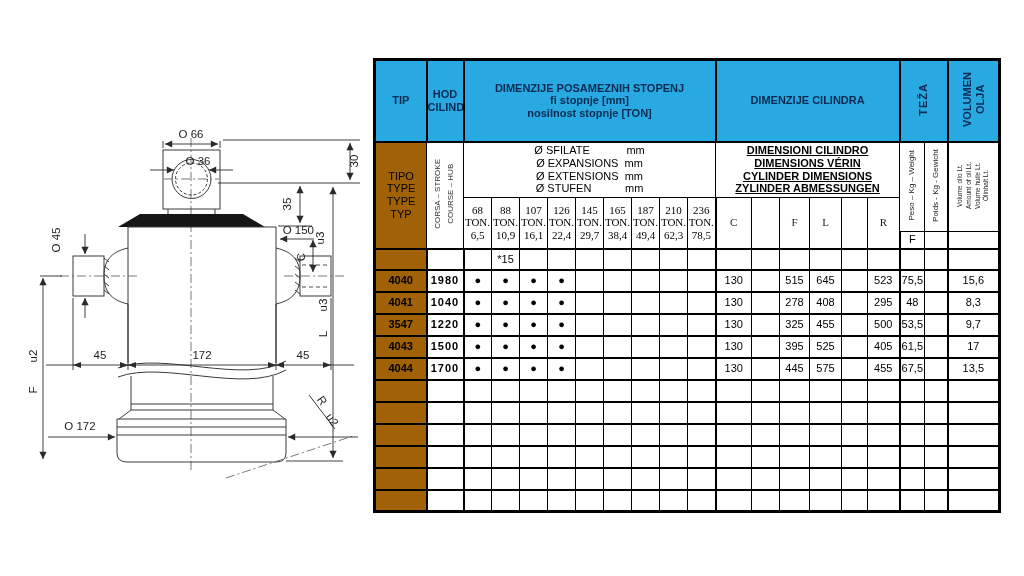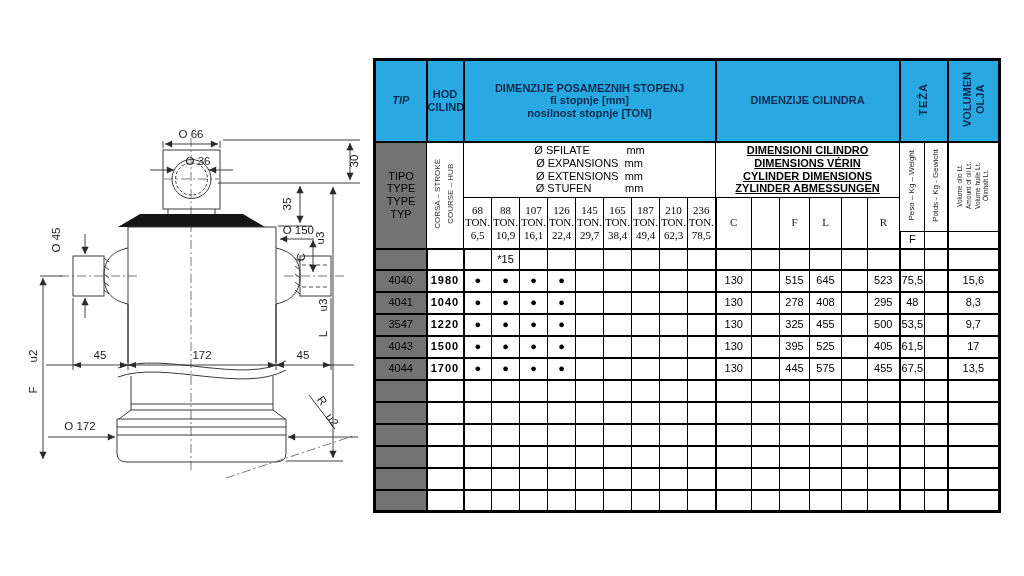--- a/index.html
+++ b/index.html
@@ -6,39 +6,39 @@
   .stage{position:relative;width:1024px;height:576px;background:#ffffff;overflow:hidden;
          font-family:"Liberation Sans",sans-serif;color:#000;}
   
   table.spec{position:absolute;left:373px;top:58px;width:625px;border-collapse:collapse;
              table-layout:fixed;border:3px solid #000;}
   table.spec td{border:1px solid #000;padding:0;overflow:hidden;text-align:center;vertical-align:middle;
                 font-size:11px;line-height:1.15;}
   tr.blue td{background:#29a9e1;border:2.5px solid #000;color:#0a2a52;font-weight:bold;}
   .pre{white-space:pre-line;}
   .mono-pre{white-space:pre;}
-  .gray{background:#737373;}
+  .gray{background:#a16207;}
   .vtext{display:inline-block;writing-mode:vertical-rl;transform:rotate(180deg);white-space:pre-line;}
-  .hdr-tip{font-size:13px;font-style:italic;}
+  .hdr-tip{font-size:13px;}
   .hdr-hod{font-size:8.5px;}
   .hdr-stages{font-size:12px;line-height:1.45;}
   .hdr-cyl{font-size:11.5px;}
   .hdr-teza{font-size:11px;letter-spacing:1px;}
   .hdr-vol{font-size:10px;line-height:1.5;}
   .sub-tipo{font-size:13px;line-height:1.25;}
   .sub-corsa .vtext{font-size:8px;line-height:1.6;color:#333;}
   .sub-sfilate{text-align:left;font-size:10.5px;line-height:1.3;padding-left:4px;}
   .sub-dimcyl{text-align:left;font-weight:bold;font-size:10px;line-height:1.3;padding-left:6px;text-decoration:underline;}
   .sub-peso .vtext{font-size:8px;color:#222;}
   .sub-vol .vtext{font-size:6.5px;line-height:1.35;color:#222;}
   .stg{font-size:8.5px;line-height:1.3;}
   .dimh{font-size:14px;color:#222;}
   .fsub{font-size:9px;}
   .note{font-size:8px;}
-  .tipcell{font-size:14px;font-weight:normal;}
+  .tipcell{font-size:14px;font-weight:bold;}
   .strokecell{font-size:12px;font-weight:bold;letter-spacing:1px;margin-top:8px;}
   .dot{font-size:10px;}
   .val{font-size:11.5px;}
   .wval{font-size:9.5px;}
   .bl2{border-left:2px solid #000 !important;}
   .br2{border-right:2px solid #000 !important;}
   tr.rowline td{border-top:2px solid #000;}
   tr.r-blue{height:82px;} tr.r-sub{height:56px;} tr.r-stage{height:34px;font-family:Liberation Serif, serif;}
   tr.r-f{height:17px;} tr.r-note{height:21px;} tr.r-data{height:22px;} tr.r-empty{height:22px;}
   

